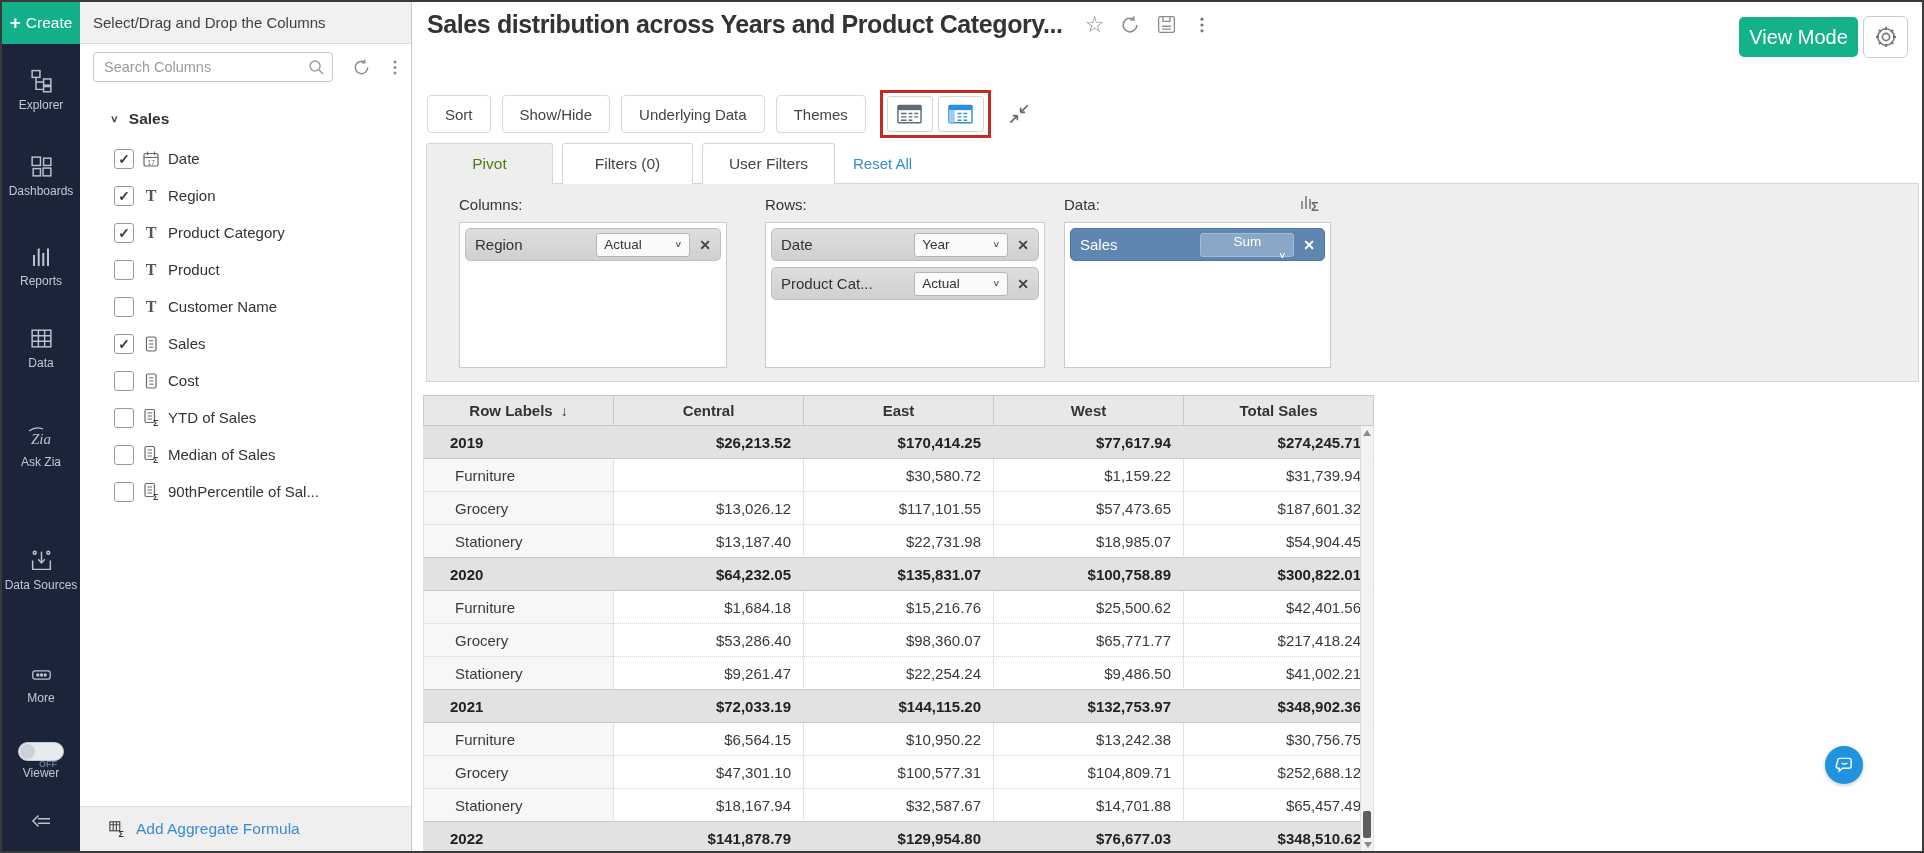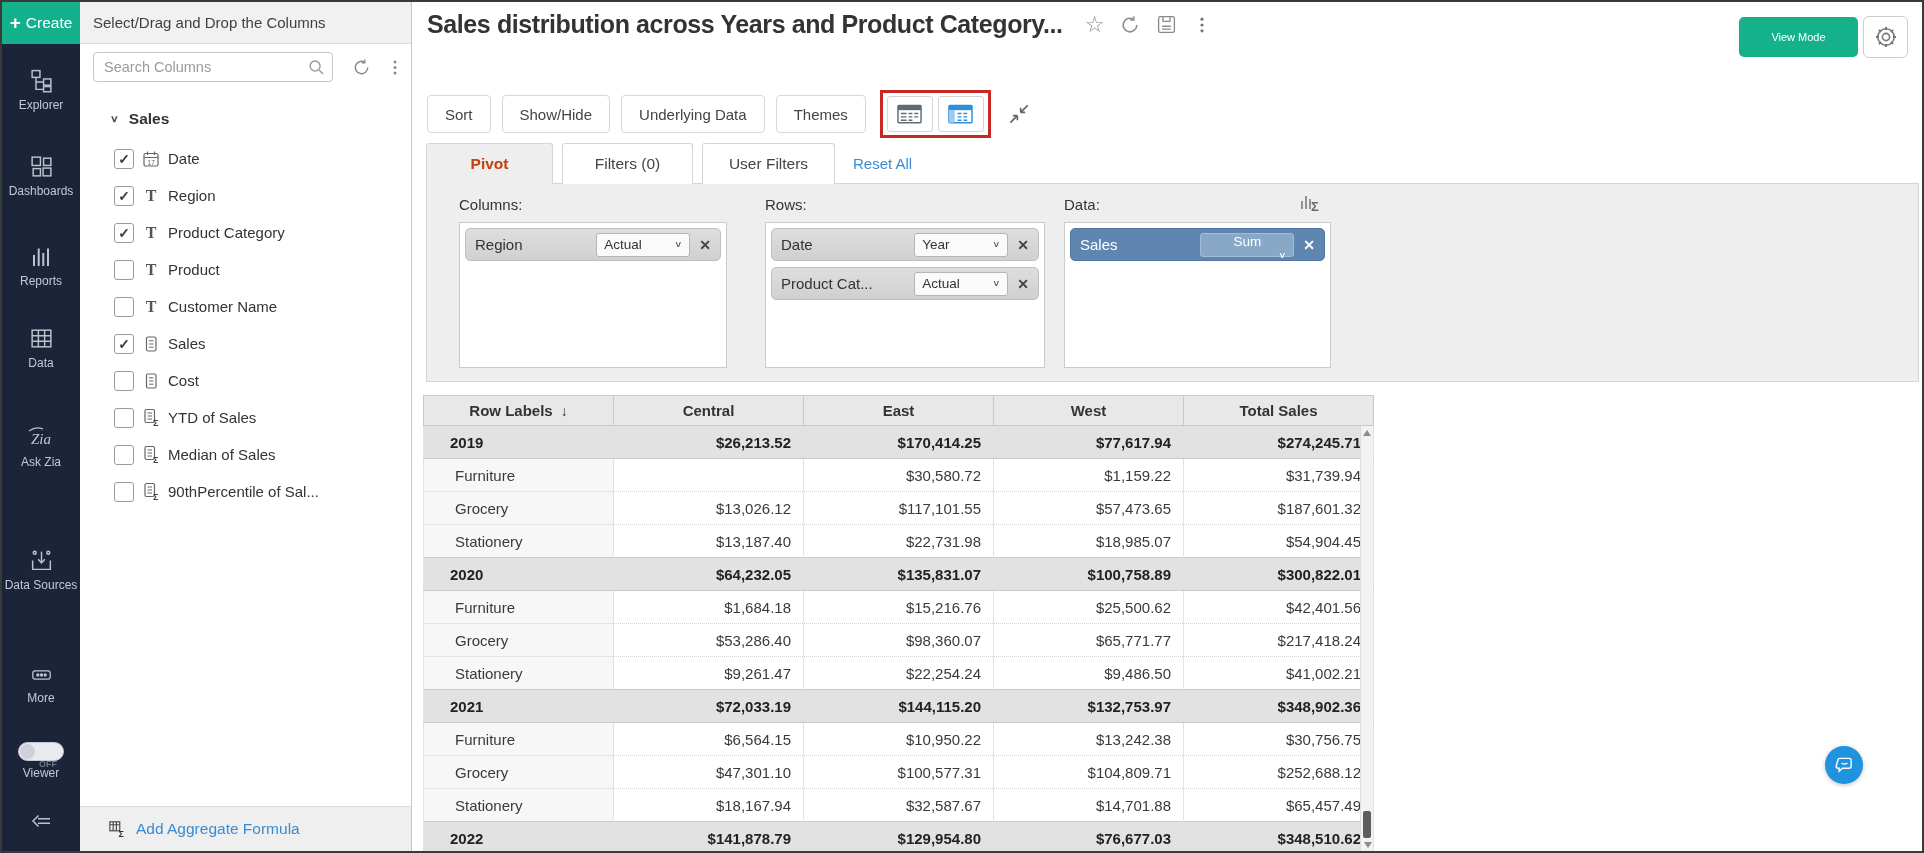--- a/index.html
+++ b/index.html
@@ -42,32 +42,32 @@
   #colpanel-footer { position:absolute; left:0; right:0; bottom:0; height:45px; background:#efeff0; border-top:1px solid #ddd; display:flex; align-items:center; padding-left:28px; gap:9px; }
   #footer-link { color:#3a8bd3; font-size:15.5px; cursor:pointer; }
 
   
   #main { position:absolute; left:411px; top:0; right:0; bottom:0; background:#fff; }
   #title-row { position:absolute; left:14px; top:8px; display:flex; align-items:center; }
   #page-title { font-size:25px; font-weight:bold; color:#333; letter-spacing:-0.4px; white-space:nowrap; }
   #title-actions { display:flex; align-items:center; gap:16px; margin-left:22px; color:#8a8a8a; }
   #star-ic { font-size:22px; line-height:1; cursor:pointer; }
   #subtitle { position:absolute; left:15px; top:47px; font-size:14.5px; color:#666; }
-  #view-mode-btn { position:absolute; right:64px; top:15px; width:119px; height:40px; background:#15b18b; border-radius:5px; color:#fff; font-size:11px; display:flex; align-items:center; justify-content:center; cursor:pointer; }
+  #view-mode-btn { position:absolute; right:64px; top:15px; width:119px; height:40px; background:#15b18b; border-radius:5px; color:#fff; font-size:20px; display:flex; align-items:center; justify-content:center; cursor:pointer; }
   #gear-btn { position:absolute; right:14px; top:14px; width:45px; height:42px; border:1px solid #ccc; border-radius:6px; background:#fff; display:flex; align-items:center; justify-content:center; cursor:pointer; }
 
   #toolbar { position:absolute; left:14px; top:88px; display:flex; align-items:center; }
   .tb-btn { height:38px; padding:0 17px; border:1px solid #d8d8d8; border-radius:4px; background:#fff; font-size:15px; color:#444; display:flex; align-items:center; margin-right:11px; cursor:pointer; white-space:nowrap; }
   #red-group { border:3px solid #c62823; padding:3px 4px; display:flex; gap:5px; margin-left:3px; }
   .icon-btn { width:46px; height:36px; border:1px solid #d4d4d4; border-radius:3px; background:#fff; display:flex; align-items:center; justify-content:center; cursor:pointer; }
   #collapse-view { margin-left:15px; cursor:pointer; }
 
   #tabs { position:absolute; top:141px; left:13px; display:flex; gap:9px; z-index:2; align-items:stretch; }
   .tab { height:41px; border:1px solid #d5d5d5; border-bottom:none; border-radius:3px 3px 0 0; display:flex; align-items:center; justify-content:center; font-size:15.5px; color:#444; cursor:pointer; }
-  #tab-pivot { width:127px; background:#eeeeef; font-weight:bold; color:#c2410c; }
+  #tab-pivot { width:127px; background:#eeeeef; font-weight:normal; color:#4d7c0f; }
   #tab-filters { width:131px; background:#fff; }
   #tab-userfilters { width:133px; background:#fff; }
   #reset-all { display:flex; align-items:center; margin-left:9px; color:#3a8bd3; font-size:15px; cursor:pointer; }
 
   #builder-panel { position:absolute; top:181px; left:13px; right:3px; height:199px; background:#eeeeef; border:1px solid #d5d5d5; }
   .sec-label { position:absolute; top:12px; font-size:15px; color:#333; }
   .sec-box { position:absolute; top:38px; height:146px; background:#fff; border:1px solid #cbcbcb; padding:5px; overflow:hidden; }
   #columns-label { left:32px; } #columns-box { left:32px; width:268px; }
   #rows-label { left:338px; }   #rows-box { left:338px; width:280px; }
   #data-label { left:637px; }   #data-box { left:637px; width:267px; }

